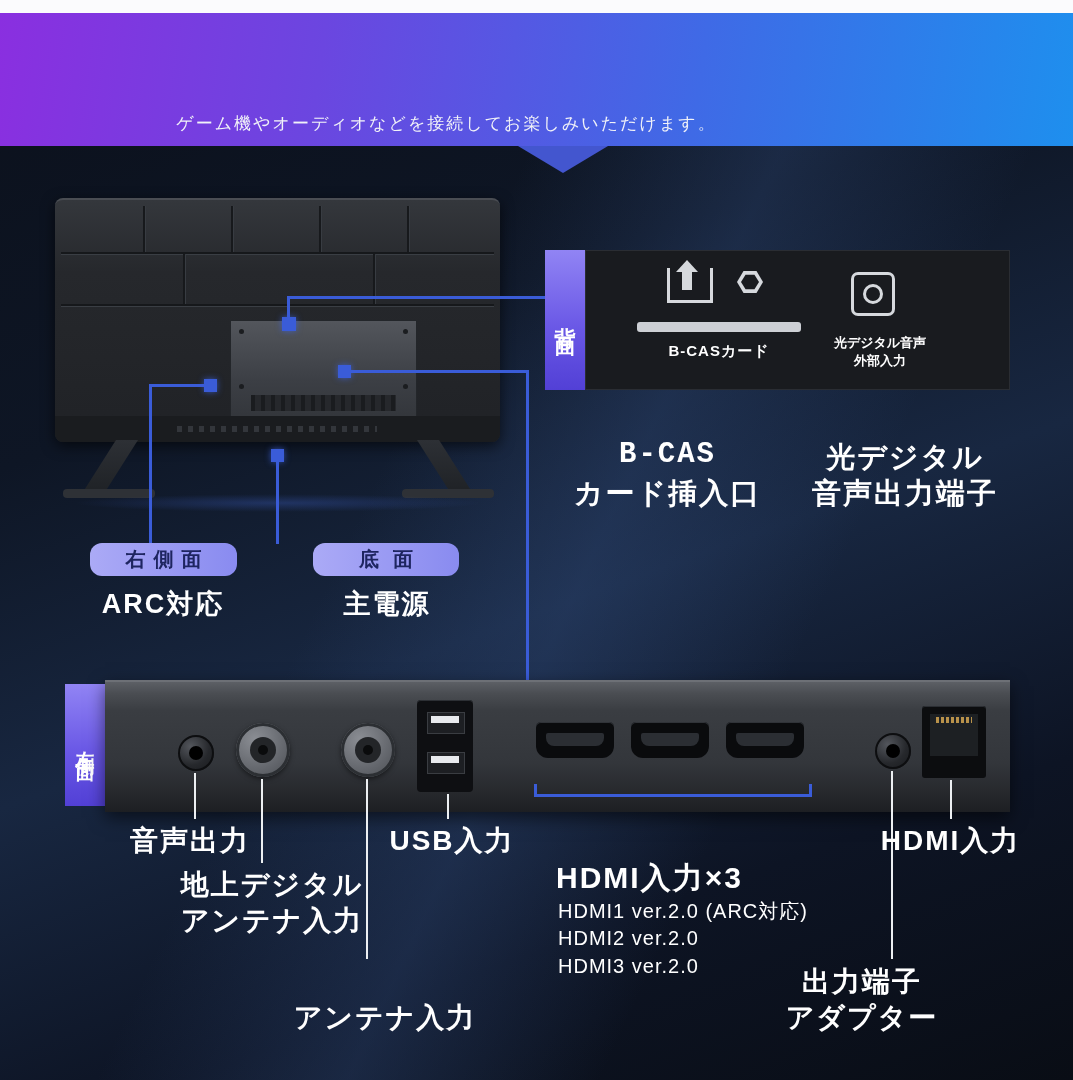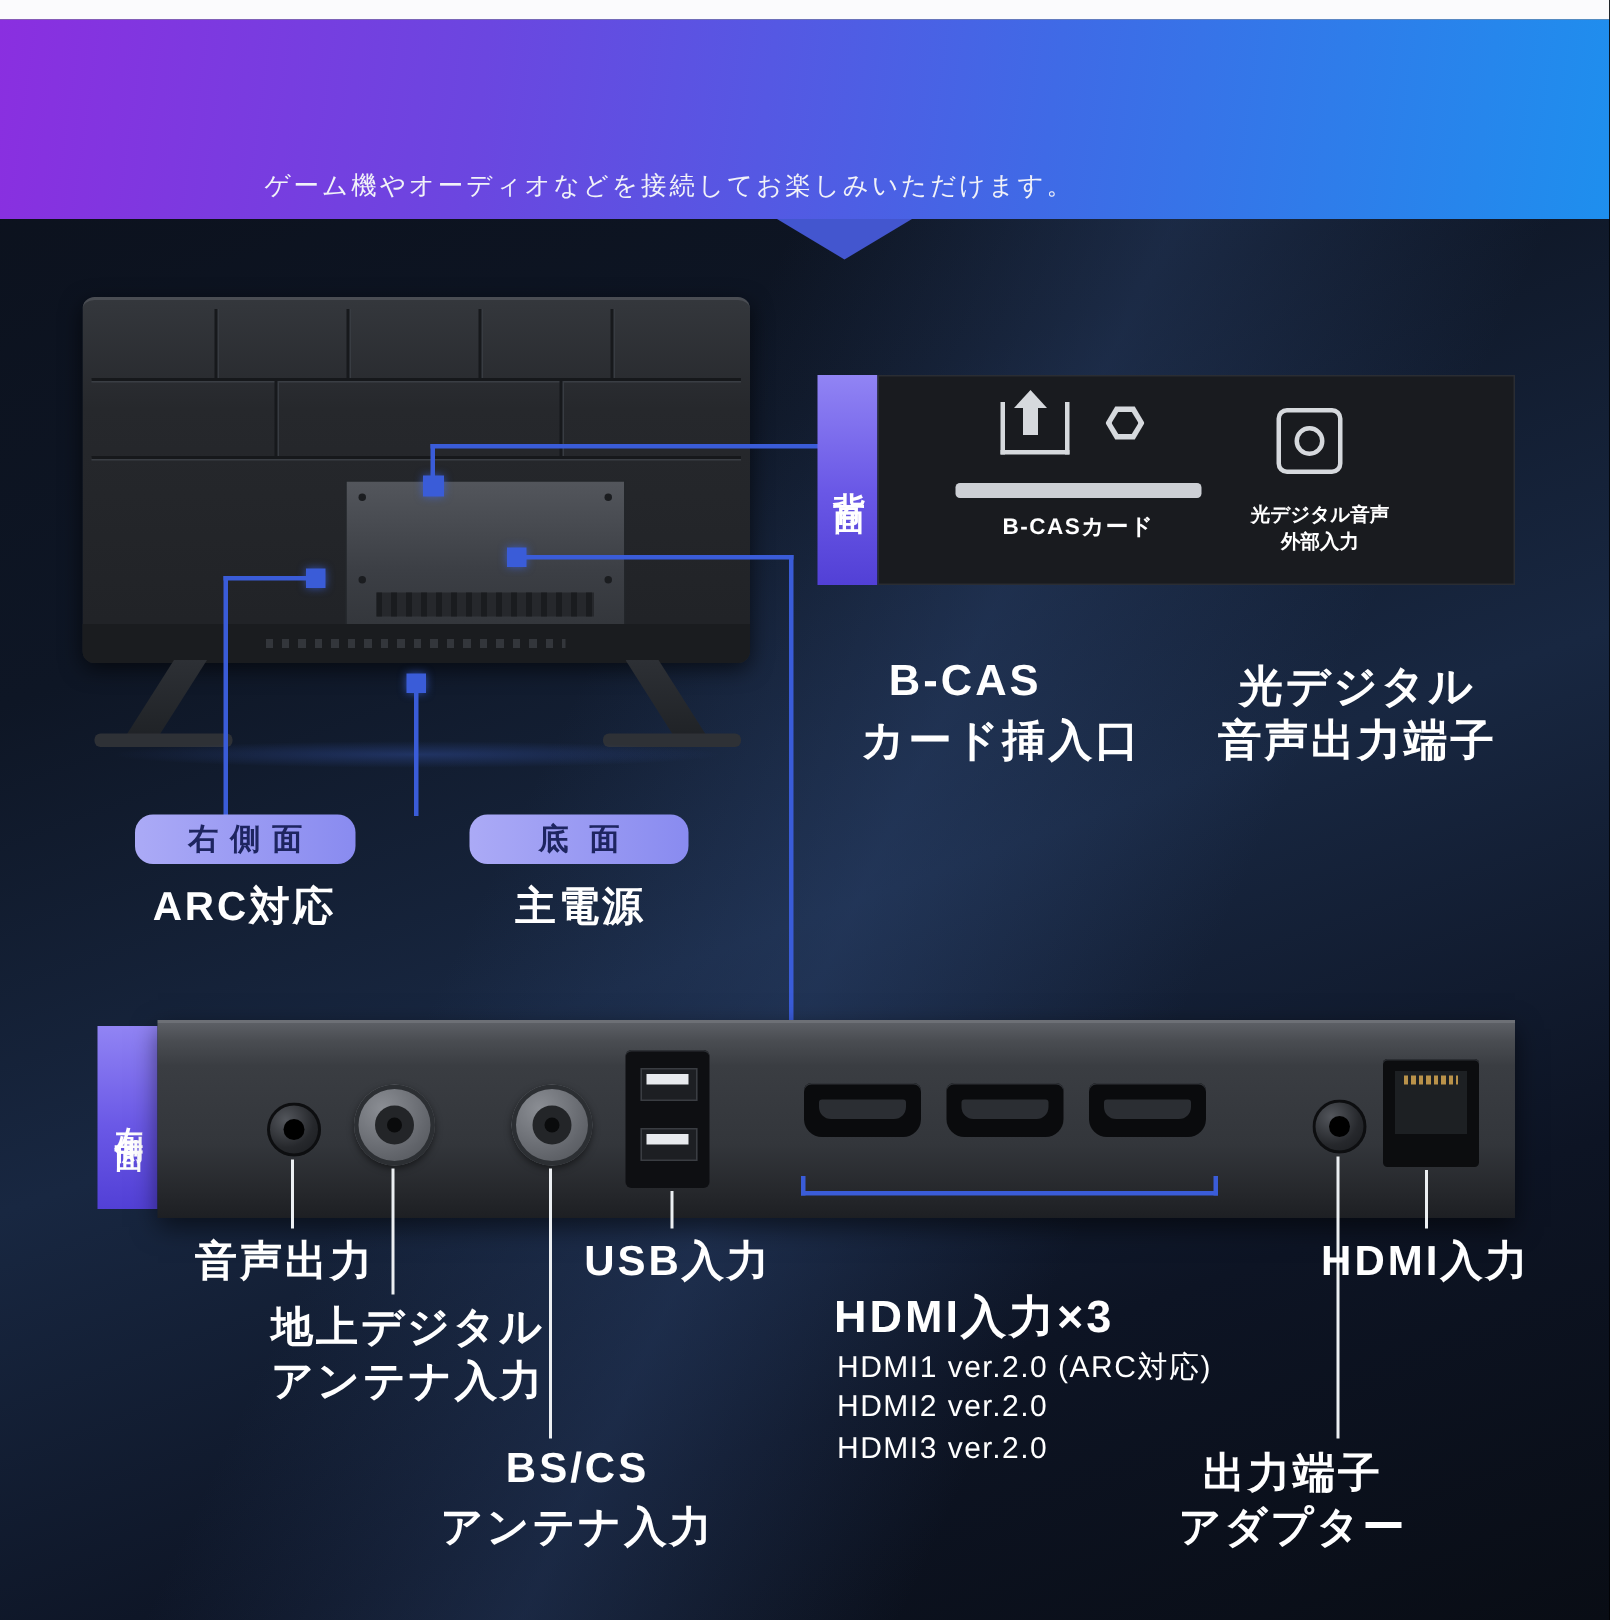--- a/index.html
+++ b/index.html
@@ -176,21 +176,21 @@
       </div>
     <div class="bcas-slot"></div>
     <div class="panel-label" style="left:48px;top:92px;width:172px;font-size:15px;letter-spacing:1px;">B-CASカード</div>
     <div class="optical-icon">
         <div class="ring"></div>
       </div>
     <div class="panel-label" style="left:205px;top:84px;width:180px;font-size:13px;">光デジタル音声</div>
     <div class="panel-label" style="left:205px;top:102px;width:180px;font-size:13px;">外部入力</div>
   </div>
 
-  <div class="abs cap cap29" style="left:531px;top:438px;width:225px;">B-CAS</div>
+  <div class="abs cap cap29" style="left:555px;top:438px;width:225px;font-family:Liberation Mono, monospace;">B-CAS</div>
   <div class="abs cap cap29" style="left:555px;top:474px;width:225px;">カード挿入口</div>
   <div class="abs cap cap29" style="left:790px;top:438px;width:230px;">光デジタル</div>
   <div class="abs cap cap29" style="left:790px;top:474px;width:230px;">音声出力端子</div>
 
   <div class="abs vtab" style="left:65px;top:684px;width:40px;height:122px;font-size:19px;letter-spacing:6px;">左側面</div>
   <div class="abs side-body"></div>
 
   <div class="abs jack" style="left:178px;top:735px;width:36px;height:36px;"></div>
   <div class="abs coax" style="left:236px;top:723px;width:54px;height:54px;"></div>
   <div class="abs coax" style="left:341px;top:723px;width:54px;height:54px;"></div>
@@ -219,21 +219,20 @@
   <div class="abs white-line" style="left:891px;top:771px;width:2px;height:188px;"></div>
   <div class="abs white-line" style="left:950px;top:780px;width:2px;height:39px;"></div>
 
   <div class="abs cap cap28" style="left:95px;top:822px;width:190px;">音声出力</div>
   <div class="abs cap cap28" style="left:362px;top:822px;width:180px;">USB入力</div>
   <div class="abs cap cap28" style="left:858px;top:822px;width:185px;">HDMI入力</div>
 
   <div class="abs cap cap28" style="left:152px;top:866px;width:240px;">地上デジタル</div>
   <div class="abs cap cap28" style="left:152px;top:902px;width:240px;">アンテナ入力</div>
 
-  <div class="abs cap cap28" style="left:265px;top:963px;width:240px;">BS/CS</div>
   <div class="abs cap cap28" style="left:265px;top:999px;width:240px;">アンテナ入力</div>
 
   <div class="abs cap" style="left:556px;top:858px;width:300px;font-size:30px;text-align:left;">HDMI入力×3</div>
   <div class="hdmi-detail" style="left:558px;top:898px;">HDMI1 ver.2.0 (ARC対応)</div>
   <div class="hdmi-detail" style="left:558px;top:927px;">HDMI2 ver.2.0</div>
   <div class="hdmi-detail" style="left:558px;top:955px;">HDMI3 ver.2.0</div>
 
   <div class="abs cap cap28" style="left:742px;top:963px;width:240px;">出力端子</div>
   <div class="abs cap cap28" style="left:742px;top:999px;width:240px;">アダプター</div>
 

